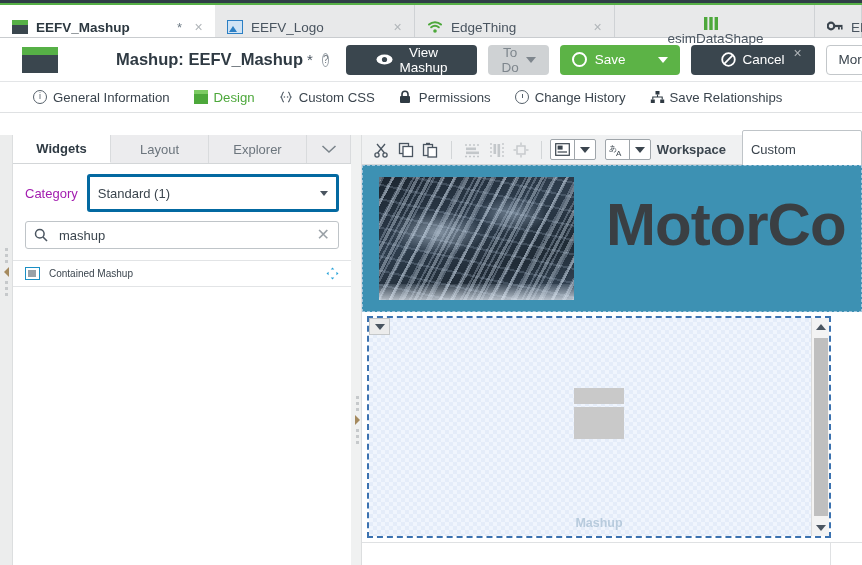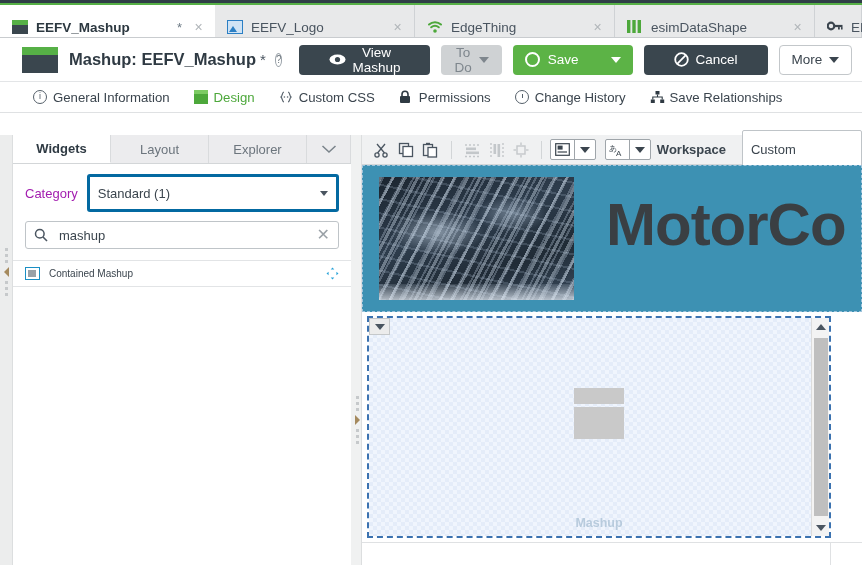--- a/index.html
+++ b/index.html
@@ -59,21 +59,21 @@
 
   
   .header {
     height: 44px; background: #ffffff;
     display: flex; align-items: center;
     padding: 0 10px 0 22px;
     border-bottom: 1px solid #e3e5e7;
   }
   .hdr-icon { width: 36px; height: 26px; background: #3a464e; position: relative; flex: none; margin-right: 11px; }
   .hdr-icon::before { content:""; position:absolute; left:0; top:0; width:36px; height:8px; background:#56b046; }
-  .hdr-title { font-size: 16.5px; font-weight: bold; color: #2f3a43; white-space: nowrap; }
+  .hdr-title { font-size: 16.5px; font-weight: bold; color: #2f3a43; white-space: nowrap; margin-left: 47px; }
   .hdr-star { font-size: 15px; color: #4a5560; margin-left: 4px; }
   .qmark {
     display:inline-block; width:14px; height:14px; border-radius:50%;
     border:1px solid #9aa2a9; color:#6e777e; font-size:10px; line-height:12px;
     text-align:center; margin-left: 9px; vertical-align: 2px;
   }
   .btn { border: none; border-radius: 4px; font-family: inherit; cursor: pointer; display:flex; align-items:center; }
   .btn-dark { background:#3a464e; color:#fff; height:30px; padding:0 30px; font-size:13.5px; gap:7px; }
   .btn-grey { background:#cfd2d4; color:#7e868d; height:30px; padding:0 13px; font-size:13.5px; gap:7px; }
   .btn-green { background:#5cb346; color:#fff; height:30px; padding:0 12px; font-size:13.5px; gap:8px; }
@@ -229,21 +229,21 @@
         <svg width="16" height="14" viewBox="0 0 16 14">
           <path d="M2 4.5 A9 9 0 0 1 14 4.5" stroke="#4da83b" stroke-width="2" fill="none" stroke-linecap="round"></path>
           <path d="M4.2 7.3 A6 6 0 0 1 11.8 7.3" stroke="#4da83b" stroke-width="2" fill="none" stroke-linecap="round"></path>
           <circle cx="8" cy="11" r="1.8" fill="#4da83b"></circle>
         </svg>
       </span>
       <span class="tab-label">EdgeThing</span>
       <span class="tab-close" style="margin-left:auto;">×</span>
     </div>
 
-    <div class="tab" style="width:200px;">
+    <div class="tab" style="width:200px;flex-direction:column;">
       <span class="tab-ico ico-ds">
         <svg width="14" height="13" viewBox="0 0 14 13">
           <rect x="0" y="0" width="3.4" height="13" fill="#4da83b"></rect>
           <rect x="5.3" y="0" width="3.4" height="13" fill="#4da83b"></rect>
           <rect x="10.6" y="0" width="3.4" height="13" fill="#4da83b"></rect>
         </svg>
       </span>
       <span class="tab-label">esimDataShape</span>
       <span class="tab-close" style="margin-left:auto;">×</span>
     </div>

